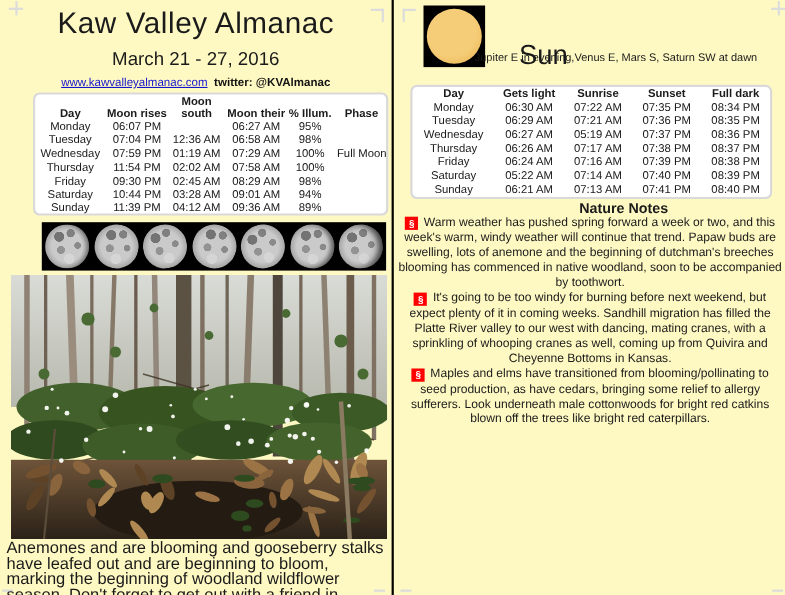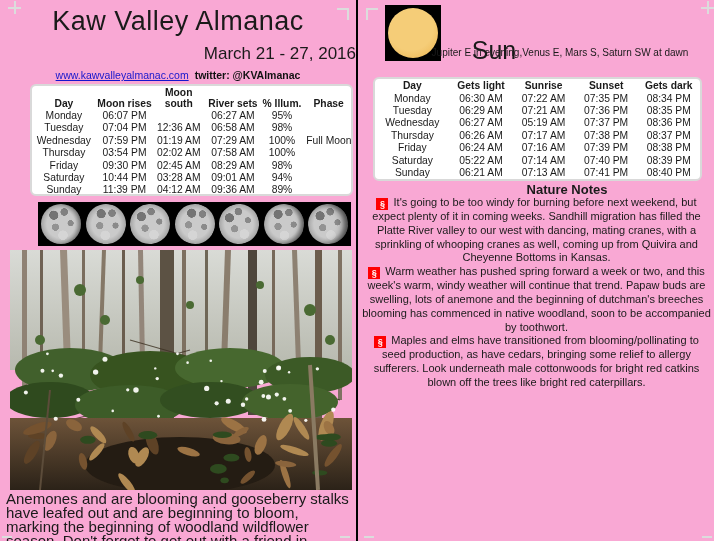--- a/index.html
+++ b/index.html
@@ -1,26 +1,26 @@
 <!DOCTYPE html>
 <html><head>
 <meta charset="utf-8">
 <style>
   html,body{margin:0;padding:0;background:#fff;}
-  .page{position:relative;width:714px;height:541px;background:#f9a8d4;overflow:hidden;
+  .page{position:relative;width:714px;height:541px;background:#fef9c3;overflow:hidden;
         font-family:"Liberation Sans", sans-serif;color:#1a1a1a;}
   
   .mark{position:absolute;background:#dcdcdc;}
   
   .divider{position:absolute;left:356px;top:0;width:2px;height:541px;background:#000;}
   
   .col-left{position:absolute;left:0;top:0;width:356px;height:541px;}
   .title{position:absolute;left:0;top:6px;width:356px;text-align:center;
          font-size:27px;font-weight:500;letter-spacing:.5px;}
-  .daterange{position:absolute;left:0;top:44px;width:356px;text-align:right;font-size:17px;font-weight:500;}
+  .daterange{position:absolute;left:0;top:44px;width:356px;text-align:center;font-size:17px;font-weight:500;}
   .linkline{position:absolute;left:0;top:69px;width:356px;text-align:center;font-size:10.5px;}
   .linkline a{color:#1515cc;text-decoration:underline;}
   .linkline .tw{color:#111;font-weight:bold;margin-left:6px;}
   
   .tablebox{position:absolute;border:2px solid #d9d9d9;border-radius:6px;background:#fff;box-sizing:border-box;}
   .tablebox table{width:100%;border-collapse:collapse;table-layout:fixed;font-size:10.3px;}
   .tablebox th{font-weight:bold;white-space:pre-line;vertical-align:bottom;padding:2px 0 1px;line-height:10.5px;}
   .tablebox td{text-align:center;padding:0;line-height:12.4px;white-space:nowrap;}
   .tablebox th{text-align:center;}
   .moonbox{left:30px;top:84px;width:323px;height:112px;}
@@ -98,21 +98,21 @@
             <col class="c3">
             <col class="c4">
             <col class="c5">
           </colgroup>
           <thead>
             <tr>
               <th class="c0">Day</th>
               <th class="c1">Moon rises</th>
               <th class="c2">Moon
 south</th>
-              <th class="c3">River sets</th>
+              <th class="c3">Moon their</th>
               <th class="c4">% Illum.</th>
               <th class="c5">Phase</th>
             </tr>
           </thead>
           <tbody>
             <tr>
               <td class="c0">Monday</td>
               <td class="c1">06:07 PM</td>
               <td class="c2"></td>
               <td class="c3">06:27 AM</td>
@@ -130,21 +130,21 @@
             <tr>
               <td class="c0">Wednesday</td>
               <td class="c1">07:59 PM</td>
               <td class="c2">01:19 AM</td>
               <td class="c3">07:29 AM</td>
               <td class="c4">100%</td>
               <td class="c5">Full Moon</td>
             </tr>
             <tr>
               <td class="c0">Thursday</td>
-              <td class="c1">03:54 PM</td>
+              <td class="c1">11:54 PM</td>
               <td class="c2">02:02 AM</td>
               <td class="c3">07:58 AM</td>
               <td class="c4">100%</td>
               <td class="c5"></td>
             </tr>
             <tr>
               <td class="c0">Friday</td>
               <td class="c1">09:30 PM</td>
               <td class="c2">02:45 AM</td>
               <td class="c3">08:29 AM</td>
@@ -346,21 +346,21 @@
             <col class="c2">
             <col class="c3">
             <col class="c4">
           </colgroup>
           <thead>
             <tr>
               <th class="c0">Day</th>
               <th class="c1">Gets light</th>
               <th class="c2">Sunrise</th>
               <th class="c3">Sunset</th>
-              <th class="c4">Gets dark</th>
+              <th class="c4">Full dark</th>
             </tr>
           </thead>
           <tbody>
             <tr>
               <td class="c0">Monday</td>
               <td class="c1">06:30 AM</td>
               <td class="c2">07:22 AM</td>
               <td class="c3">07:35 PM</td>
               <td class="c4">08:34 PM</td>
             </tr>
@@ -405,18 +405,18 @@
               <td class="c2">07:13 AM</td>
               <td class="c3">07:41 PM</td>
               <td class="c4">08:40 PM</td>
             </tr>
           </tbody>
         </table>
     </div>
 
     <div class="nn-title">Nature Notes</div>
     <div class="notes">
+        <div class="note"><span class="marker">§</span><span> Warm weather has pushed spring forward a week or two, and this week's warm, windy weather will continue that trend. Papaw buds are swelling, lots of anemone and the beginning of dutchman's breeches blooming has commenced in native woodland, soon to be accompanied by toothwort.</span></div>
         <div class="note"><span class="marker">§</span><span> It's going to be too windy for burning before next weekend, but expect plenty of it in coming weeks. Sandhill migration has filled the Platte River valley to our west with dancing, mating cranes, with a sprinkling of whooping cranes as well, coming up from Quivira and Cheyenne Bottoms in Kansas.</span></div>
-        <div class="note"><span class="marker">§</span><span> Warm weather has pushed spring forward a week or two, and this week's warm, windy weather will continue that trend. Papaw buds are swelling, lots of anemone and the beginning of dutchman's breeches blooming has commenced in native woodland, soon to be accompanied by toothwort.</span></div>
         <div class="note"><span class="marker">§</span><span> Maples and elms have transitioned from blooming/pollinating to seed production, as have cedars, bringing some relief to allergy sufferers. Look underneath male cottonwoods for bright red catkins blown off the trees like bright red caterpillars.</span></div>
       </div>
   </div>
 </div>
 
 </body></html>

